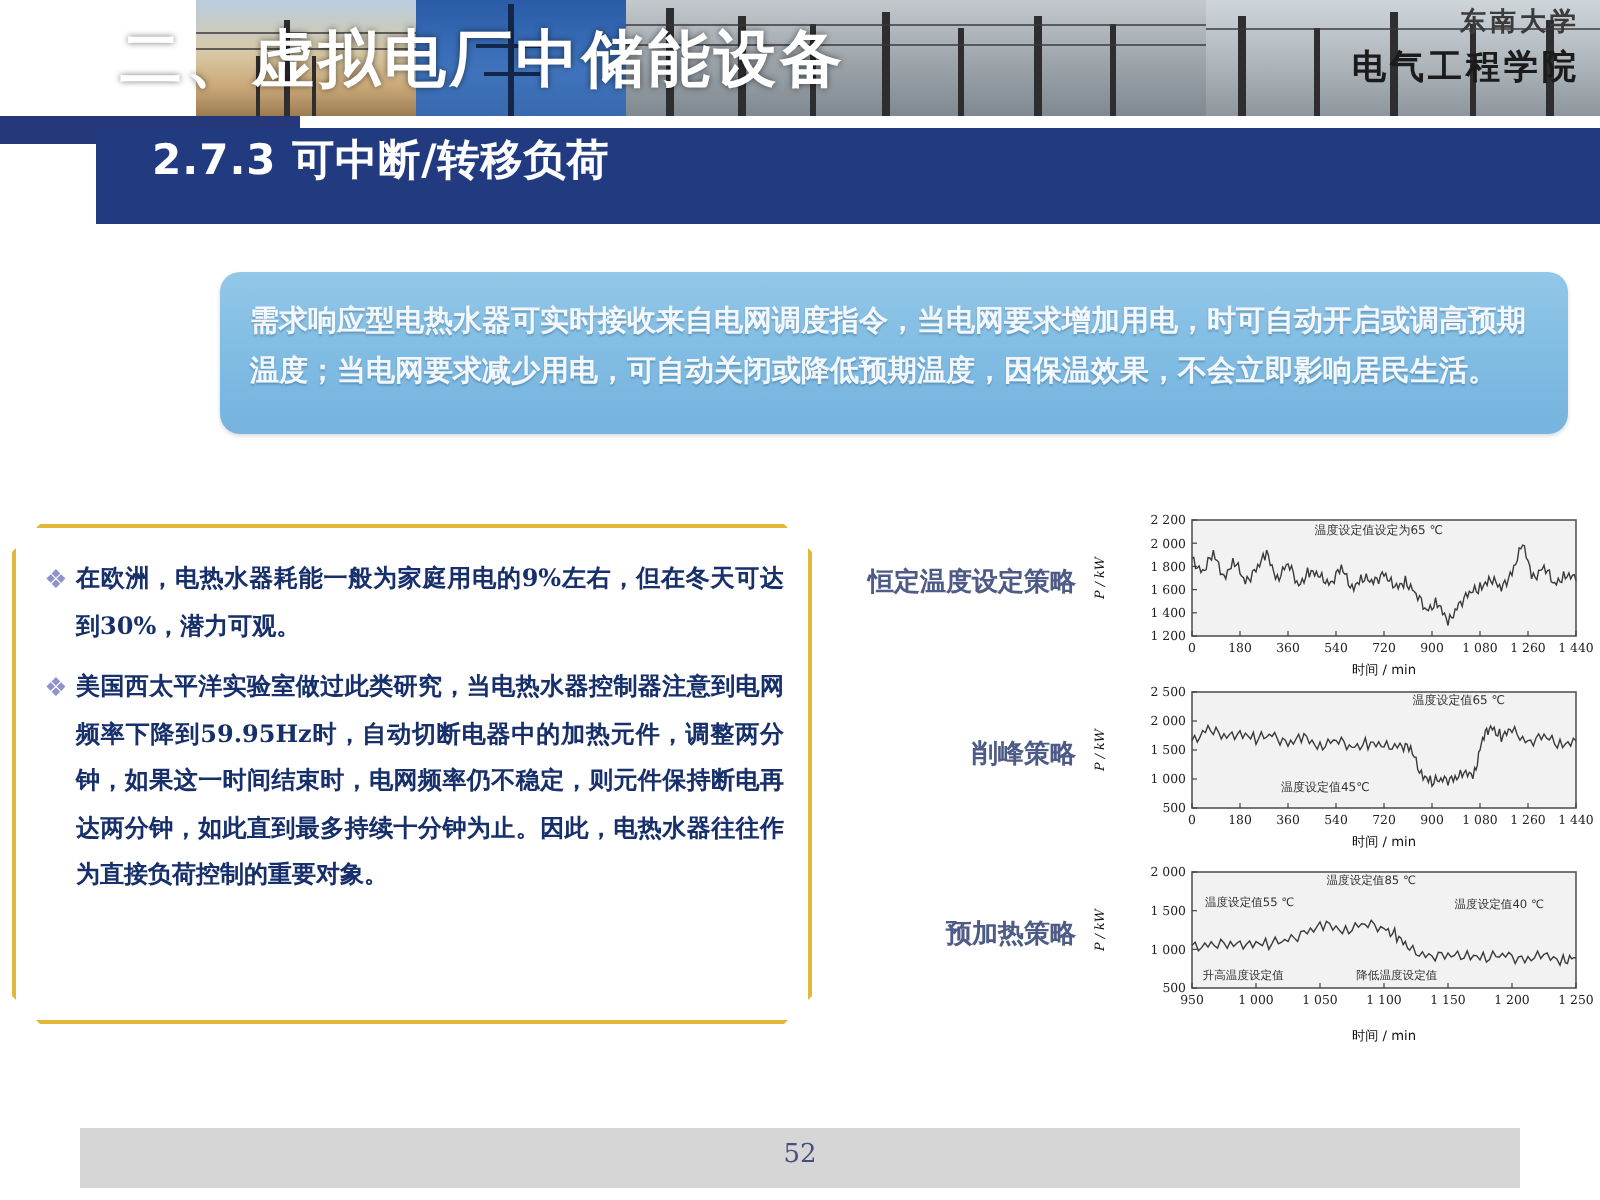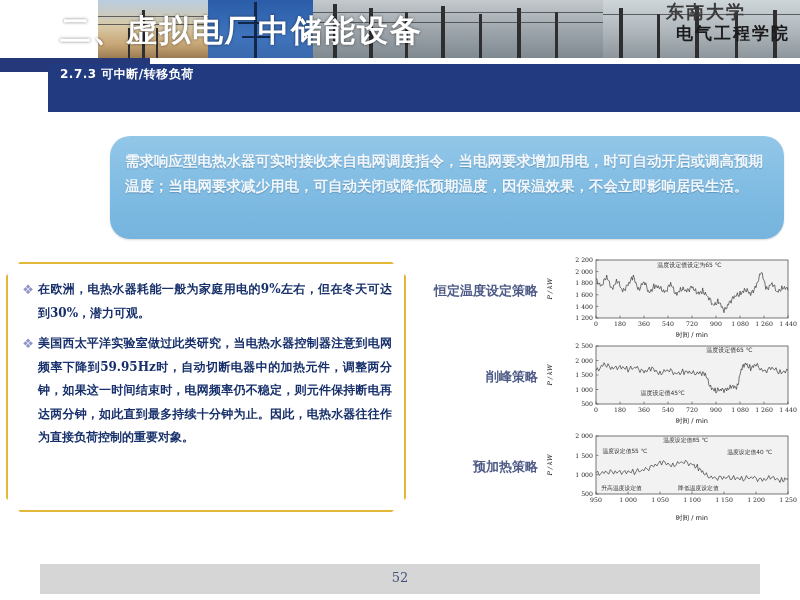--- a/index.html
+++ b/index.html
@@ -27,51 +27,51 @@
   .main-title{
     position:absolute;left:60px;top:4px;width:560px;height:52px;
     color:#ffffff;font-size:31px;font-weight:bold;letter-spacing:2px;
     line-height:52px;white-space:nowrap;
     text-shadow:0 0 3px rgba(0,0,0,.55);
     font-family:"DejaVu Sans","Liberation Sans",sans-serif;
   }
 
   
   .logo-block{position:absolute;right:10px;top:2px;width:168px;height:56px;text-align:center;}
-  .logo-seal{font-size:18px;color:#3b3b3b;font-weight:bold;letter-spacing:2px;line-height:20px;
-    font-family:"DejaVu Serif","Liberation Serif",serif;}
+  .logo-seal{font-size:13px;color:#3b3b3b;font-weight:bold;letter-spacing:2px;line-height:20px;
+    font-family:"DejaVu Serif","Liberation Serif",serif;text-align:right;}
   .logo-school{font-size:17px;color:#1b1b1b;font-weight:bold;letter-spacing:2px;line-height:24px;text-align:right;}
 
   
   .sub-tab{position:absolute;left:0;top:58px;width:150px;height:14px;background:#24387a;}
   .sub-bar{position:absolute;left:48px;top:64px;width:752px;height:48px;background:#223b80;}
   .sub-bar .l1,.sub-bar .l2{
-    position:absolute;left:12px;color:#ffffff;font-size:12px;font-weight:bold;white-space:nowrap;
+    position:absolute;left:28px;color:#ffffff;font-size:21px;font-weight:bold;white-space:nowrap;
     font-family:"DejaVu Sans","Liberation Sans",sans-serif;letter-spacing:.5px;}
   .sub-bar .l1{top:2px;}
   .sub-bar .l2{top:23px;}
 
   
   .badge{
     position:absolute;left:3px;top:148px;width:104px;height:68px;
     background:radial-gradient(circle at 35% 25%,#bfe0f4 0%,#8cc5e8 55%,#63a9d8 100%);
     border-radius:52px 52px 48px 48px / 40px 40px 36px 36px;
     box-shadow:inset 0 -4px 7px rgba(255,255,255,.45);
   }
   .badge span{
     position:absolute;left:0;right:0;text-align:center;color:#0f2a52;
     font-size:14px;font-weight:bold;line-height:19px;
     font-family:"DejaVu Sans","Liberation Sans",sans-serif;}
   .badge .b1{top:16px;}
   .badge .b2{top:35px;}
 
   .callout{
-    position:absolute;left:110px;top:136px;width:674px;height:103px;
+    position:absolute;left:110px;top:136px;width:674px;height:81px;
     background:linear-gradient(180deg,#93c7e8 0%,#7fbbe2 55%,#76b4de 100%);
-    border-radius:20px;
+    border-radius:10px;
     box-shadow:0 1px 2px rgba(0,0,0,.15);
   }
   .callout p{
     margin:0;position:absolute;left:15px;right:12px;top:12px;
     color:#f2f7fb;font-size:14.5px;line-height:25px;font-weight:bold;
     font-family:"DejaVu Serif","Liberation Serif",serif;
     text-shadow:0 1px 1px rgba(40,80,120,.35);
   }
 
   

